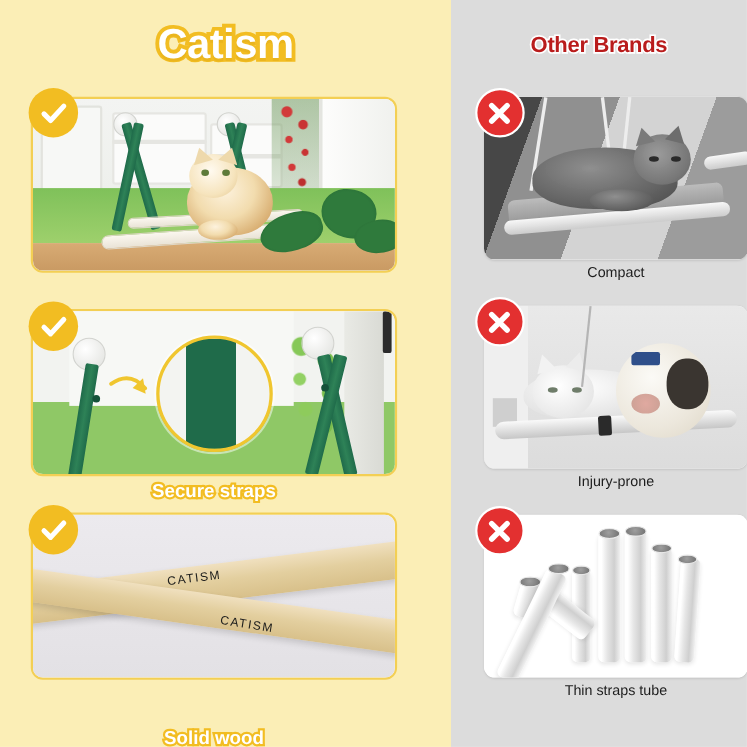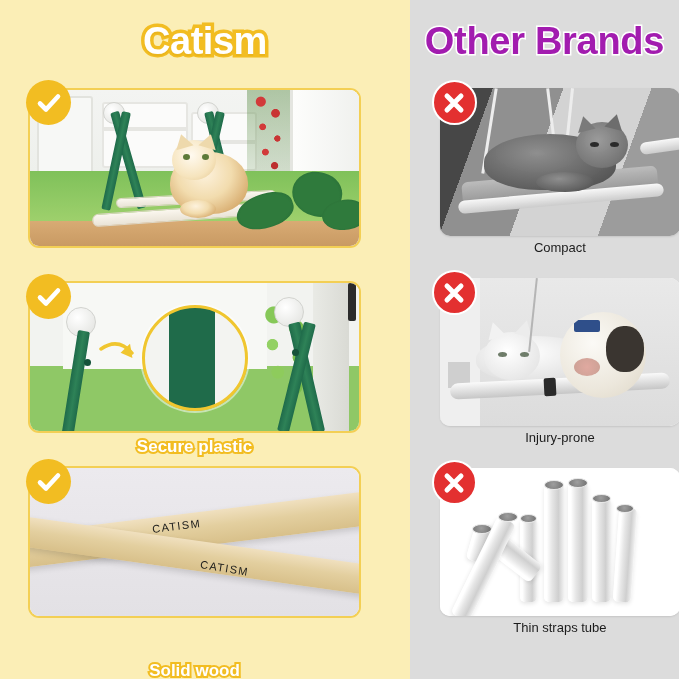--- a/index.html
+++ b/index.html
@@ -35,24 +35,24 @@
   .title-brand {
     font-size: 38px;
     font-weight: 800;
     letter-spacing: -0.5px;
     color: #ffffff;
     -webkit-text-stroke: 7px #f2bd22;
     paint-order: stroke fill;
     text-shadow: 0 2px 0 rgba(210,160,20,0.25);
   }
   .title-other {
-    font-size: 38px;
+    font-size: 20px;
     font-weight: 800;
     letter-spacing: -0.3px;
-    color: #a21caf;
+    color: #b91c1c;
     -webkit-text-stroke: 3px #ffffff;
     paint-order: stroke fill;
   }
 
   
   .card-left {
     position: absolute;
     left: 28px;
     width: 333px;
     border: 2px solid #f3cf54;
@@ -347,21 +347,21 @@
           <path d="M3 10 Q20 -2 34 14" stroke="#f0c62f" stroke-width="3.4" fill="none" stroke-linecap="round"></path>
           <path d="M29 5 L37 17 L24 17 Z" fill="#f0c62f" transform="rotate(24 31 12)"></path>
         </svg>
       </div>
     </div>
     <div class="badge check" style="left:26px;top:274px;">
       <svg width="26" height="26" viewBox="0 0 26 26">
         <path d="M4 13.5 L10 19.5 L22 6.5" stroke="#ffffff" stroke-width="4.6" fill="none" stroke-linecap="round" stroke-linejoin="round"></path>
       </svg>
     </div>
-    <div class="cap-left" style="top:437px;">Secure plastic</div>
+    <div class="cap-left" style="top:437px;">Secure straps</div>
 
     <div class="card-left" style="top:466px;height:152px;">
       <div class="scene">
         <div class="s3-bg"></div>
         <div class="wood" style="left:-20px;top:44px;width:380px;height:34px;transform:rotate(-7deg);"></div>
         <div class="wood" style="left:-10px;top:74px;width:370px;height:30px;transform:rotate(8deg);"></div>
         <div class="wood-label" style="left:122px;top:52px;transform:rotate(-7deg);">CATISM</div>
         <div class="wood-label" style="left:170px;top:94px;transform:rotate(9deg);">CATISM</div>
       </div>
     </div>

